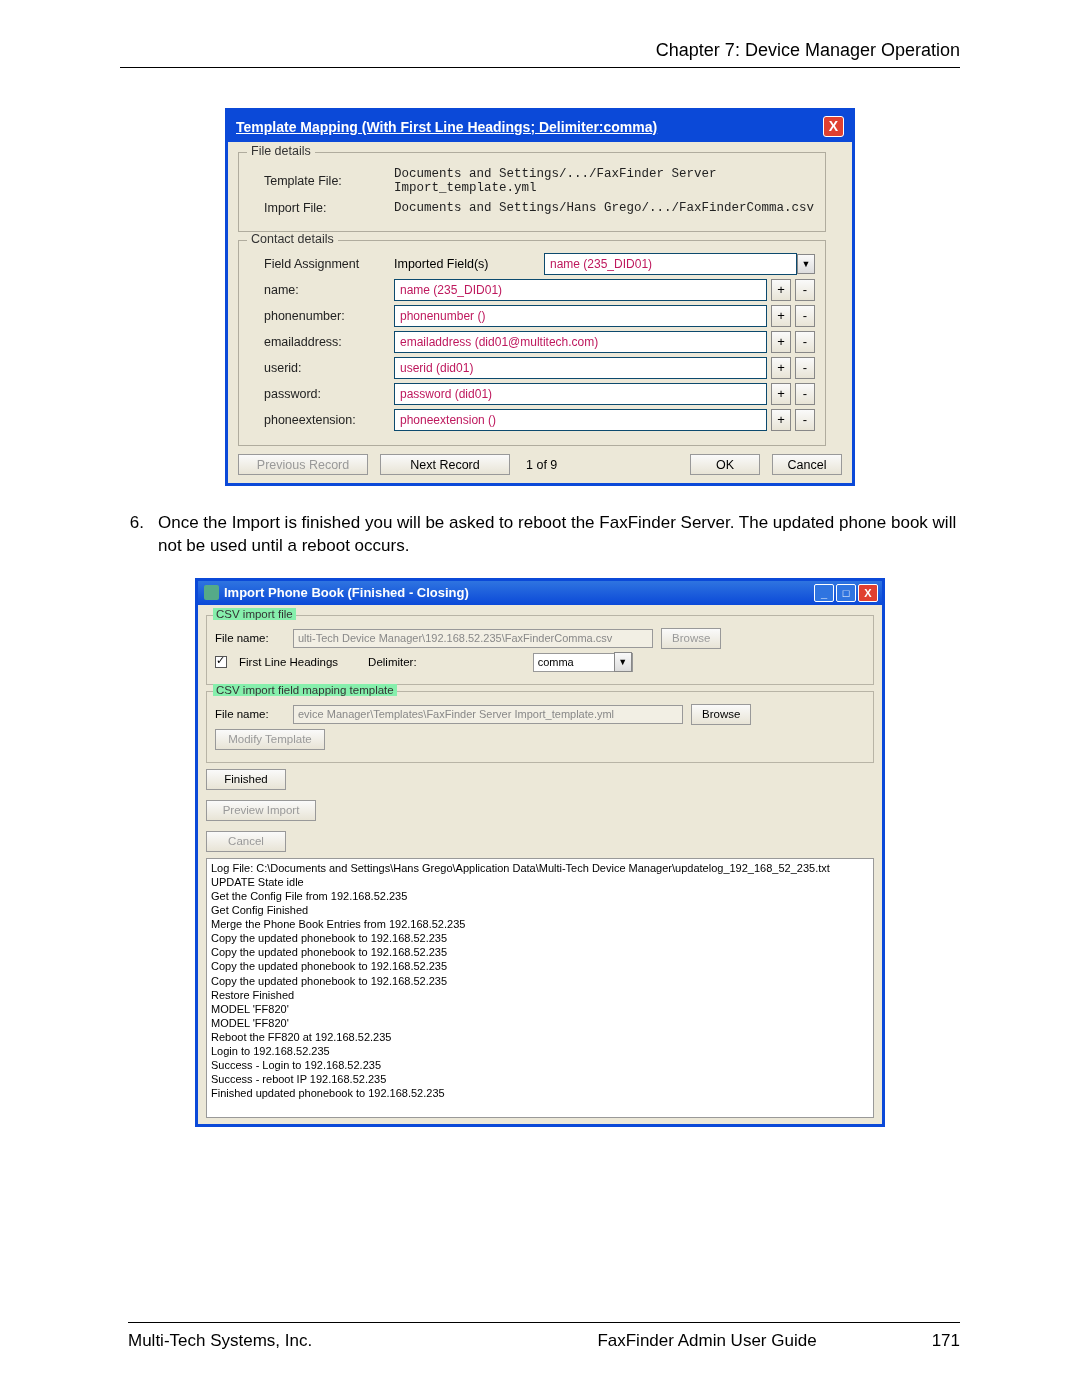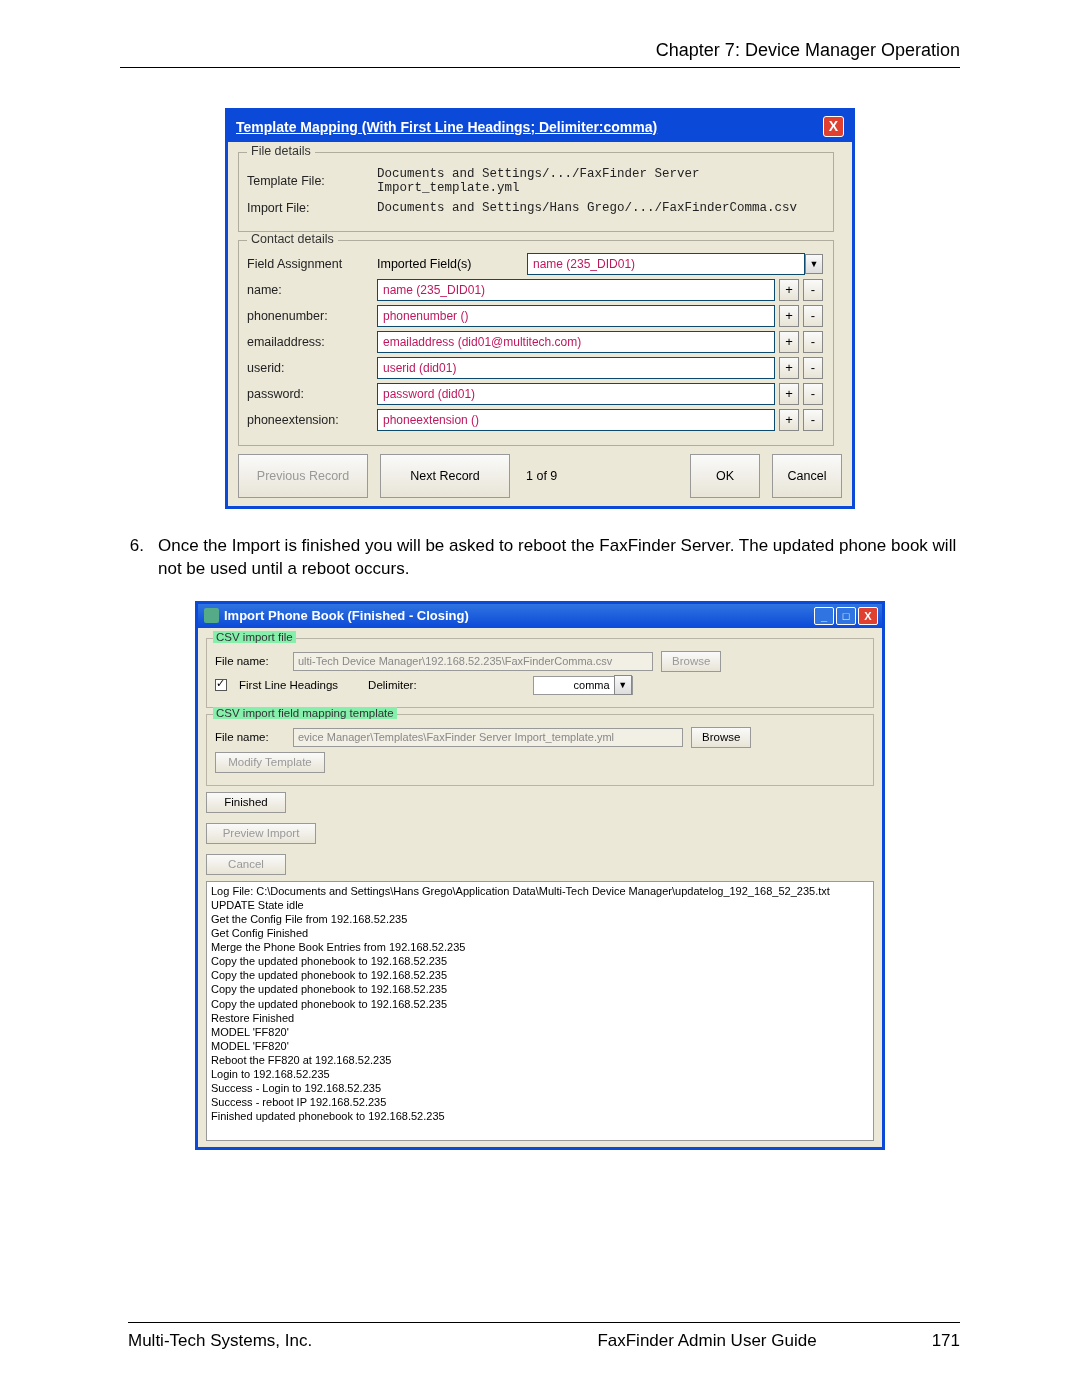--- a/index.html
+++ b/index.html
@@ -46,22 +46,22 @@
     font-size: 14px;
     font-weight: bold;
     font-family: Arial,sans-serif;
   }
   .dlg1-body {
     background: #ece8d8;
     padding: 6px 10px 8px 10px;
   }
   .fieldset {
     border: 1px solid #b0ac9e;
-    margin: 4px 8px 8px 0;
-    padding: 8px 10px 10px 8px;
+    margin: 4px 16px 8px 0;
+    padding: 8px 10px 10px 25px;
     position: relative;
   }
   .fs-legend {
     position: absolute;
     top: -9px; left: 8px;
     background: #ece8d8;
     padding: 0 4px;
     font-size: 12.5px;
     color: #333;
   }
@@ -94,21 +94,21 @@
     font-size:13px;
     text-align:center;
     line-height:20px;
     font-family: Arial;
   }
   .bottom-row {
     display:flex; align-items:center; gap:12px;
     font-size:12.5px; margin-top:4px;
   }
   .big-btn {
-    height:44px;
+    height:21px;
     border:1px solid #999;
     background:linear-gradient(#fafafa,#e8e4d6);
     font-size:12.5px;
     padding: 0 16px;
     display:flex;align-items:center;
     color:#666;
   }
   .big-btn.enabled { color:#000; }
   .step6 {
     font-size: 17px;
@@ -180,21 +180,21 @@
     font-size:11.5px;
     display:flex;align-items:center;
   }
   .btn2.disabled { color:#999; }
   .chk { width:12px;height:12px;border:1px solid #555;background:#fff;position:relative;display:inline-block;margin-right:4px; }
   .chk::after { content:"✓"; position:absolute; top:-3px; left:0; font-size:11px; color:#000; }
   .sel2 {
     height:19px; border:1px solid #999; background:#fff;
     display:flex;align-items:center;
   }
-  .sel2 .sv { flex:1; font-size:11px; padding:0 4px;text-align:right; }
+  .sel2 .sv { flex:1; font-size:11px; padding:0 4px; }
   .action-row { display:flex; gap:10px; margin:6px 0;flex-direction:column; }
   .logbox {
     border:1px solid #999; background:#fff;
     font-size:11px; line-height:1.28;
     padding:2px 4px; height:260px;
     overflow:hidden; color:#000;
     font-family: Arial;
   }
   .footer {
     position:absolute; bottom:46px; left:128px; right:120px;

